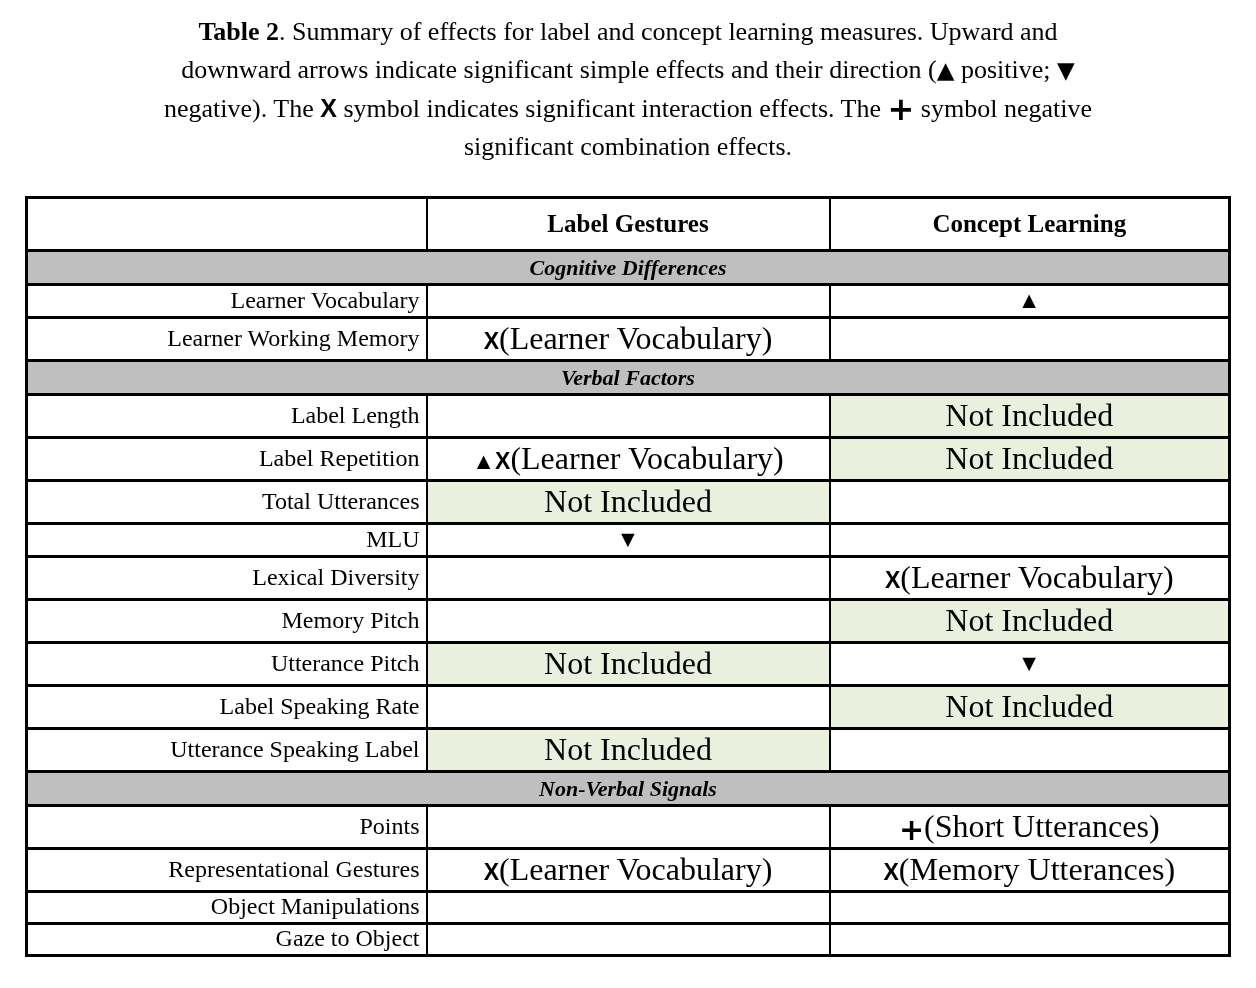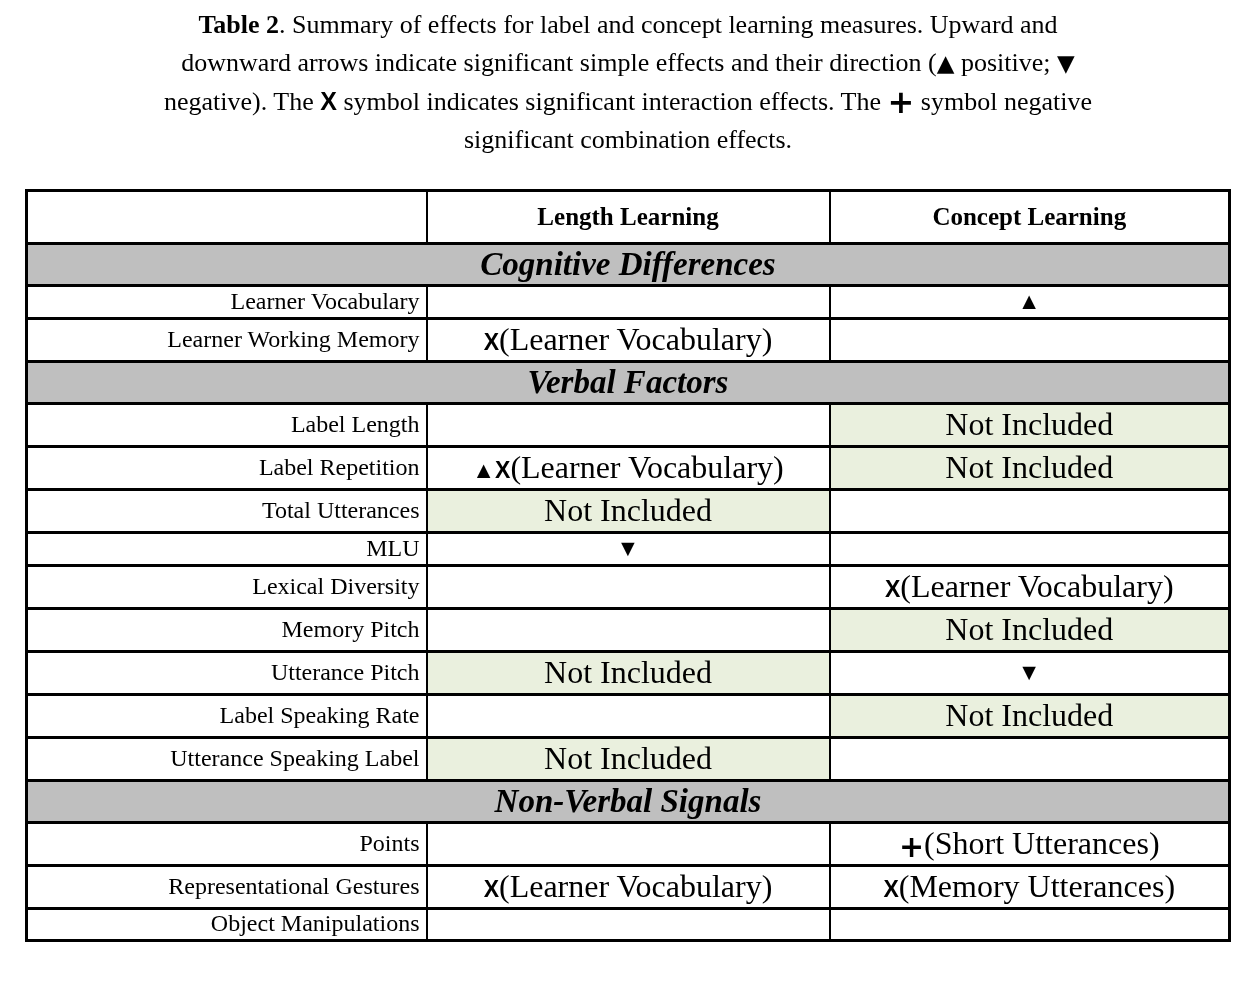--- a/index.html
+++ b/index.html
@@ -10,21 +10,21 @@
   * { box-sizing: border-box; }
   html, body {
     margin: 0; padding: 0;
     width: 1256px; height: 988px;
     background: #ffffff;
     font-family: "Liberation Serif", "DejaVu Serif", serif;
     color: #000000;
   }
   
   .caption {
-    padding-top: 6px;
+    padding-top: 13px;
     width: 1200px;
     margin: 0 auto;
     text-align: center;
     font-size: 26px;
     line-height: 38px;
   }
   .caption-line { white-space: nowrap; }
   .cap-bold { font-weight: bold; }
   .cap-arrow {
     font-family: "DejaVu Sans", sans-serif;
@@ -59,21 +59,21 @@
   th {
     height: 53px;
     font-size: 25px;
     font-weight: bold;
     text-align: center;
     vertical-align: middle;
   }
   td.section-cell {
     height: 34px;
     background: var(--section-bg);
-    font-size: 33px;
+    font-size: 22px;
     font-weight: bold;
     font-style: italic;
     text-align: center;
     vertical-align: middle;
     margin-top: 22px;
   }
   td.label-cell {
     height: 31px;
     font-size: 24px;
     text-align: right;
@@ -114,21 +114,21 @@
 
 <table class="effects">
   <colgroup>
     <col style="width:400px">
     <col style="width:403px">
     <col style="width:400px">
   </colgroup>
   <thead>
     <tr>
         <th></th>
-        <th>Length Learning</th>
+        <th>Label Gestures</th>
         <th>Concept Learning</th>
       </tr>
   </thead>
   <tbody>
       <tr>
         <td colspan="3" class="section-cell">Cognitive Differences</td>
       </tr>
       <tr>
         <td class="label-cell">Learner Vocabulary</td>
         <td class="value-cell"></td>
@@ -195,17 +195,22 @@
         <td class="value-cell"></td>
         <td class="value-cell"><span class="sym cross">+</span><span class="cell-text">(Short Utterances)</span></td>
       </tr>
       <tr>
         <td class="label-cell">Representational Gestures</td>
         <td class="value-cell"><span class="sym">X</span><span class="cell-text">(Learner Vocabulary)</span></td>
         <td class="value-cell"><span class="sym">X</span><span class="cell-text">(Memory Utterances)</span></td>
       </tr>
       <tr>
         <td class="label-cell">Object Manipulations</td>
+        <td class="value-cell"></td>
+        <td class="value-cell"></td>
+      </tr>
+      <tr>
+        <td class="label-cell">Gaze to Object</td>
         <td class="value-cell"></td>
         <td class="value-cell"></td>
       </tr>
     </tbody>
 </table>
 
 </body></html>

